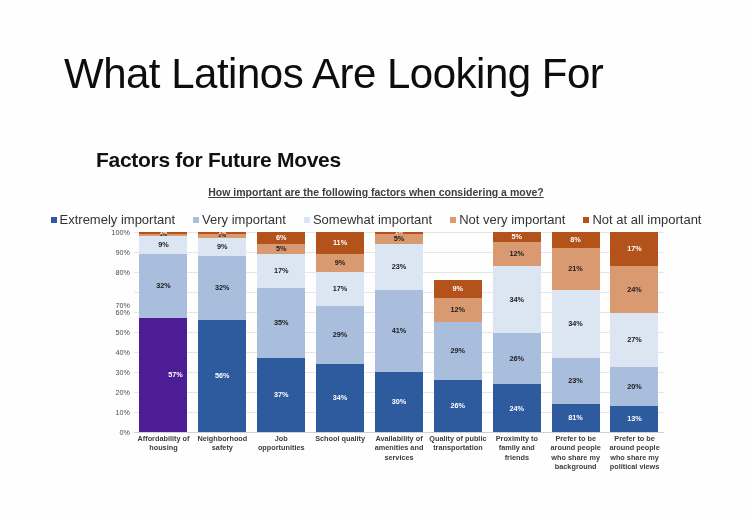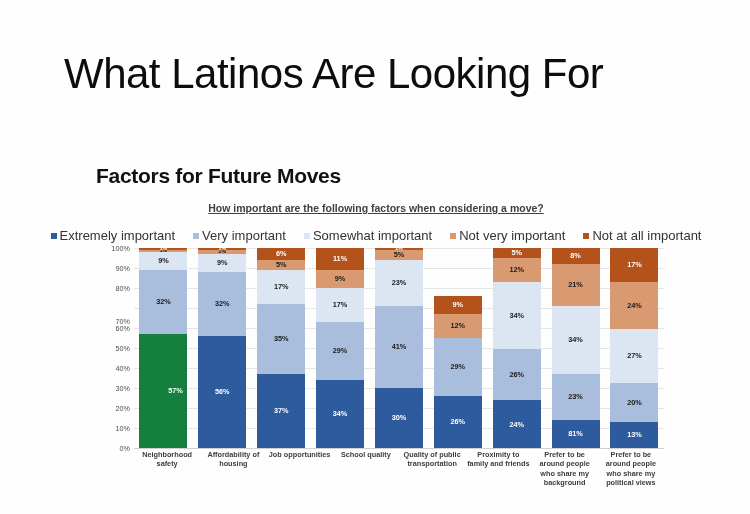--- a/index.html
+++ b/index.html
@@ -10,21 +10,21 @@
     overflow: hidden;
   }
   .slide { position: relative; width: 750px; height: 514px; background: #fefefe; }
 
   .main-title {
     position: absolute; left: 64px; top: 50px;
     font-size: 42px; font-weight: 400; color: #0d0d0d;
     letter-spacing: -0.5px; white-space: nowrap;
   }
 
-  .chart-block { position: absolute; left: 0px; top: 156px; width: 750px; height: 350px; }
+  .chart-block { position: absolute; left: 0px; top: 140px; width: 750px; height: 350px; }
 
   .chart-title {
     position: absolute; left: 96px; top: 8px;
     font-size: 21px; font-weight: bold; color: #111111;
     letter-spacing: -0.3px;
   }
   .chart-subtitle {
     position: absolute; left: 96px; top: 46px; width: 560px;
     text-align: center;
     font-size: 10.5px; font-weight: bold; color: #404040; text-decoration: underline;
@@ -130,21 +130,21 @@
           <div class="gridline" style="top: 120px;"></div>
           <div class="gridline" style="top: 100px;"></div>
           <div class="gridline" style="top: 80px;"></div>
           <div class="gridline" style="top: 60px;"></div>
           <div class="gridline" style="top: 40px;"></div>
           <div class="gridline" style="top: 20px;"></div>
           <div class="gridline" style="top: 0px;"></div>
         </div>
       <div class="bars" id="bars">
           <div class="bar-col">
-            <div class="seg" style="height: 114px; background: #15803d; padding-left: 24px;">
+            <div class="seg" style="height: 114px; background: #4c1d95; padding-left: 24px;">
               <span class="seg-label" style="color: rgb(255, 255, 255);">57%</span>
             </div>
             <div class="seg" style="height: 64px; background: rgb(169, 189, 220);">
               <span class="seg-label" style="color: rgb(26, 26, 26);">32%</span>
             </div>
             <div class="seg" style="height: 18px; background: rgb(220, 230, 242);">
               <span class="seg-label" style="color: rgb(26, 26, 26);">9%</span>
             </div>
             <div class="seg" style="height: 2px; background: rgb(217, 154, 113);">
               <span class="seg-label" style="color: rgb(26, 26, 26); font-size: 5.2px;">1%</span>
@@ -281,24 +281,25 @@
             </div>
             <div class="seg" style="height: 48px; background: rgb(217, 154, 113);">
               <span class="seg-label" style="color: rgb(26, 26, 26);">24%</span>
             </div>
             <div class="seg" style="height: 34px; background: rgb(180, 82, 28);">
               <span class="seg-label" style="color: rgb(255, 255, 255);">17%</span>
             </div>
           </div>
         </div>
       <div class="xlabels" id="xlabels">
+          <div class="xlabel">Affordability of housing</div>
           <div class="xlabel">Neighborhood safety</div>
-          <div class="xlabel">Affordability of housing</div>
           <div class="xlabel">Job opportunities</div>
           <div class="xlabel">School quality</div>
+          <div class="xlabel">Availability of amenities and services</div>
           <div class="xlabel">Quality of public transportation</div>
           <div class="xlabel">Proximity to family and friends</div>
           <div class="xlabel">Prefer to be around people who share my background</div>
           <div class="xlabel">Prefer to be around people who share my political views</div>
         </div>
     </div>
 
   </div>
 </div>
 

